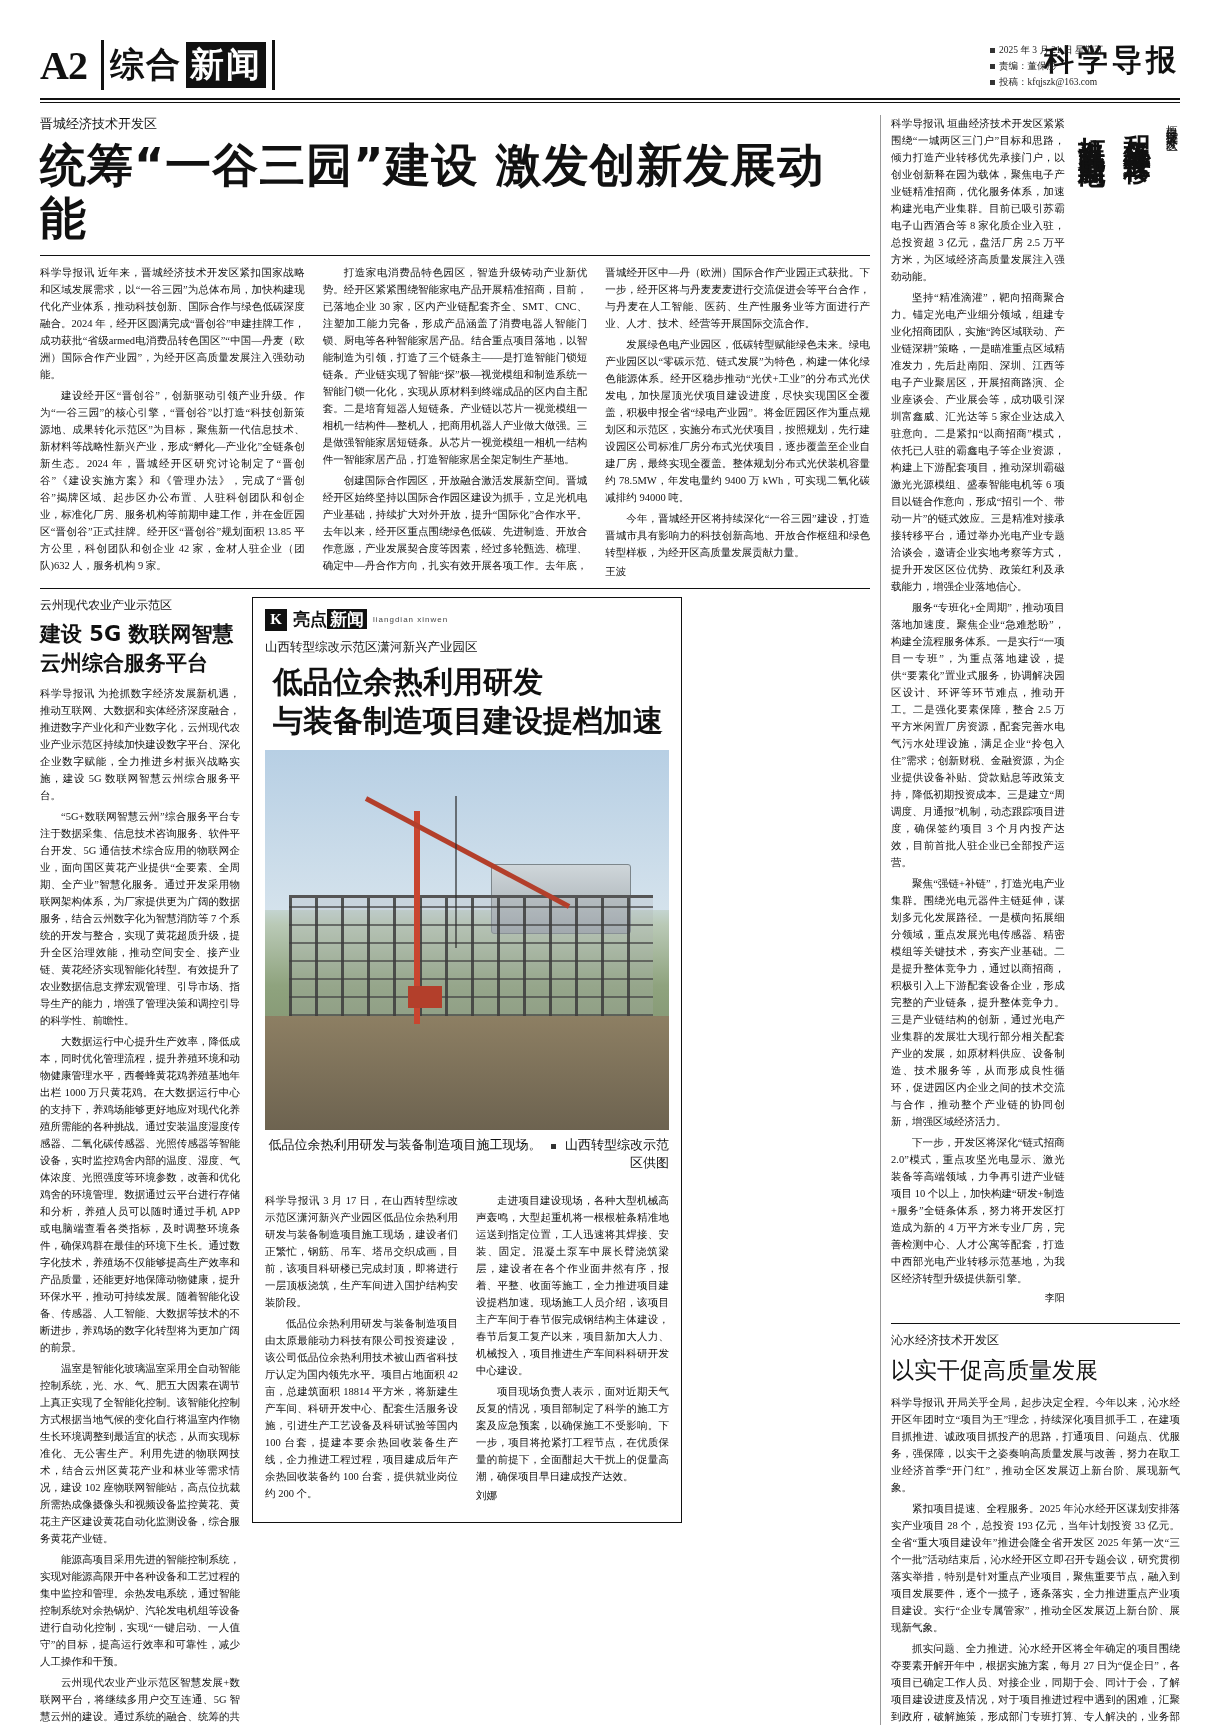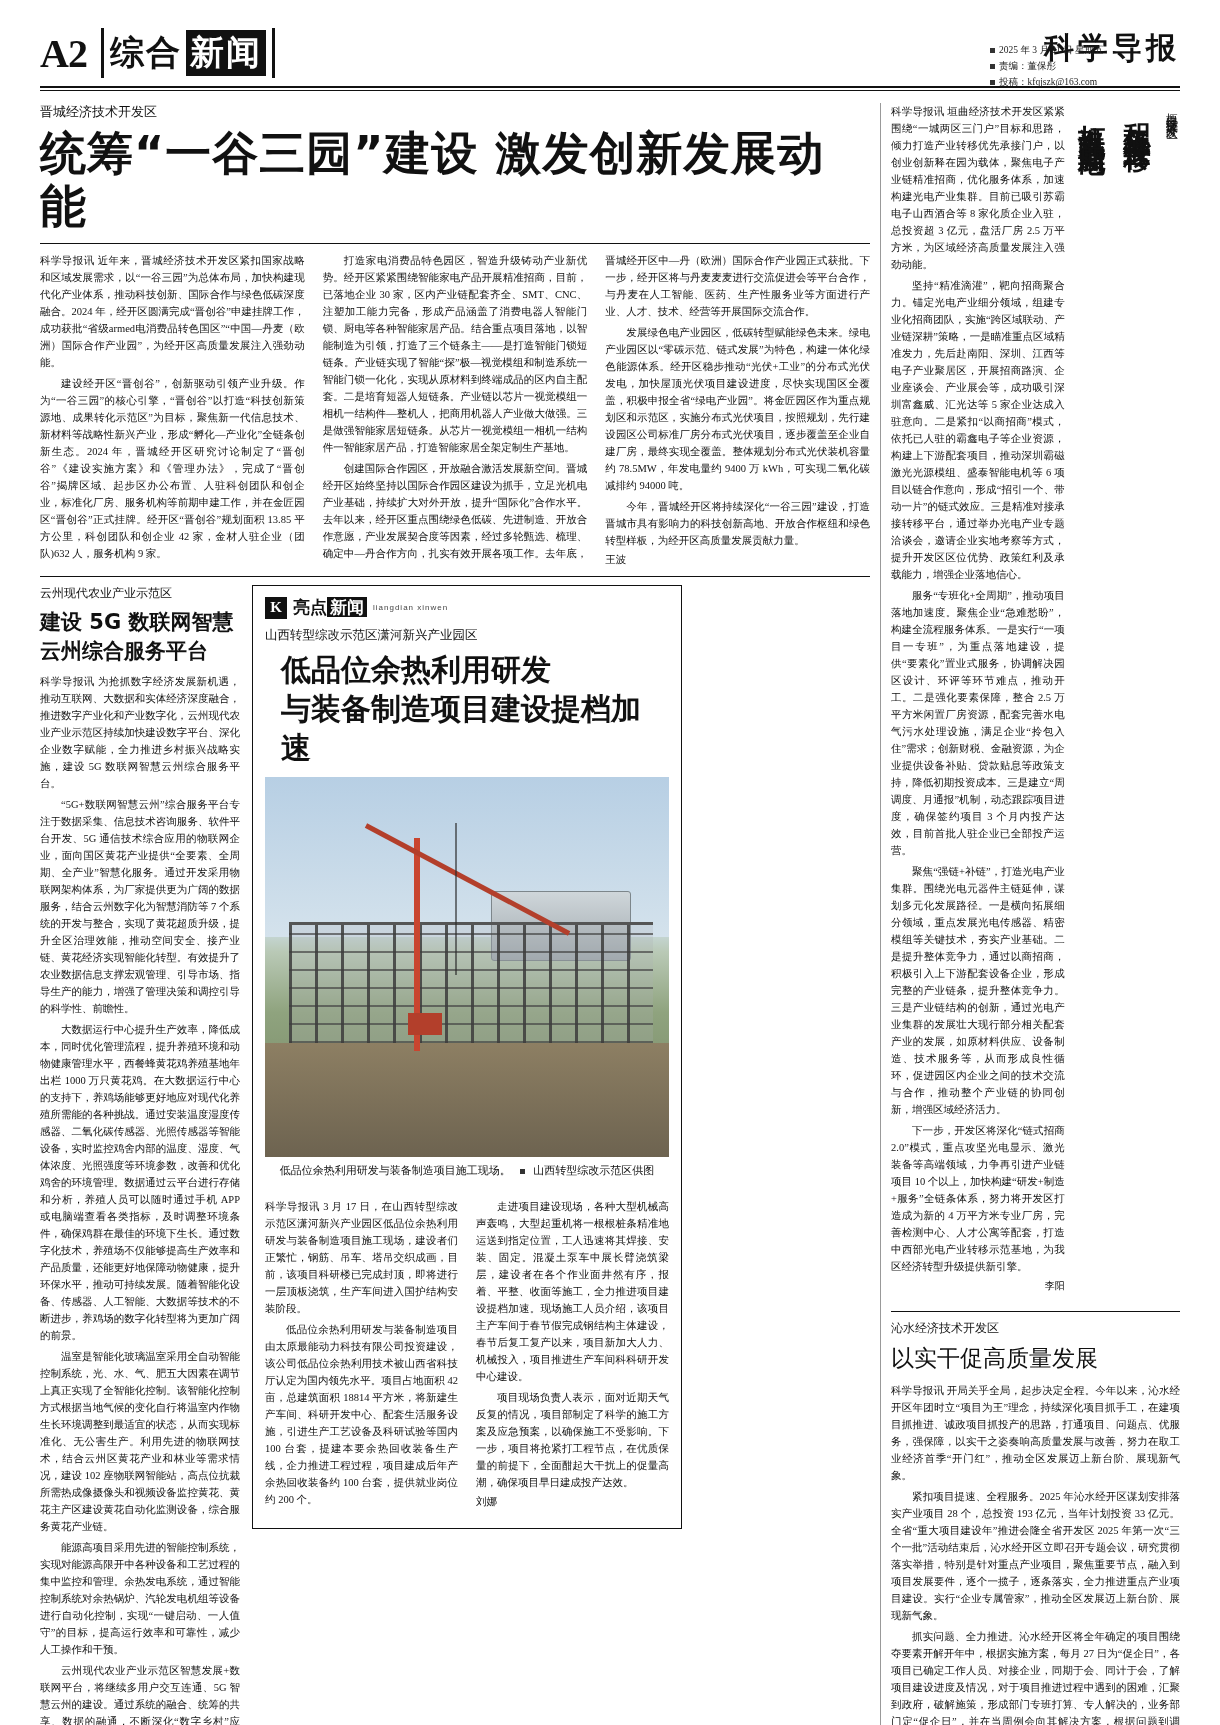--- a/index.html
+++ b/index.html
@@ -4,21 +4,21 @@
 <style>
   * { box-sizing: border-box; }
   html, body { margin:0; padding:0; }
   body {
     width:1220px; height:1725px;
     background:#ffffff;
     font-family:"Liberation Serif", serif;
     color:#111;
     position:relative;
   }
-  .page { width:1220px; height:1725px; position:relative; padding:0 40px; }
+  .page { width:1220px; height:1725px; position:relative; padding:12px 40px; }
 
   
   .masthead { display:flex; align-items:flex-start; justify-content:space-between; padding-top:28px; }
   .mh-left { display:flex; align-items:center; gap:14px; }
   .page-no { font-size:40px; font-weight:bold; font-family:"Liberation Serif", serif; letter-spacing:-1px; }
   .section-title {
     display:flex; align-items:center;
     border-left:3px solid #111; border-right:3px solid #111;
     padding:2px 6px; gap:4px;
   }
@@ -67,21 +67,21 @@
   .hl-k {
     width:22px; height:22px; background:#111; color:#fff; font-weight:bold;
     font-family:"Liberation Serif", serif; font-size:15px; display:flex;
     align-items:center; justify-content:center;
   }
   .hl-cn { font-size:17px; font-weight:bold; font-family:"DejaVu Sans", sans-serif; }
   .hl-cn .inv { background:#111; color:#fff; padding:0 3px; }
   .hl-py { font-size:8px; color:#444; font-family:"Liberation Sans", sans-serif; letter-spacing:1px; }
   .hl-kicker { font-size:12.5px; font-family:"DejaVu Sans", sans-serif; margin-bottom:6px; }
   .hl-headline { font-size:30px; font-weight:bold; font-family:"DejaVu Sans", sans-serif;
-                 line-height:1.3; margin:4px 0 10px 16px; }
+                 line-height:1.3; margin:4px 0 10px 8px; }
   .photo {
     width:100%; height:380px; position:relative; overflow:hidden;
     background:linear-gradient(#bcd3e6 0%, #cfe0ec 38%, #b9c9b6 46%, #8fa37e 62%, #6f7f5f 100%);
   }
   .photo .sky { position:absolute; left:0; right:0; top:0; height:42%;
      background:linear-gradient(#b7cfe4,#d4e2ec); }
   .photo .ground { position:absolute; left:0; right:0; bottom:0; height:30%;
      background:linear-gradient(#8d7f63,#6d6350); }
   .photo .greenwall { position:absolute; left:0; right:0; bottom:16%; height:10%;
      background:linear-gradient(#3f6b3a,#2d4f2a); }
@@ -94,21 +94,21 @@
   .photo .tank { position:absolute; left:56%; top:30%; width:140px; height:70px;
      background:linear-gradient(#cfd6da,#9fa8ad); border:1px solid #7d868b; border-radius:3px; }
   .photo .crane-mast { position:absolute; left:37%; top:16%; width:6px; height:56%;
      background:#c9452f; }
   .photo .crane-boom { position:absolute; left:25%; top:12%; width:230px; height:5px;
      background:#b33f2b; transform:rotate(28deg); transform-origin:left center; }
   .photo .crane-cab { position:absolute; left:35.5%; top:62%; width:34px; height:22px;
      background:#b33f2b; }
   .photo .cable { position:absolute; left:47%; top:12%; width:2px; height:40%;
      background:rgba(40,40,40,.6); }
-  .cap { font-size:11px; text-align:center; margin-top:6px; color:#111; }
+  .cap { font-size:13px; text-align:right; margin-top:6px; color:#111; }
   .cap .sq { margin:0 6px; }
 
   
   .vert-wrap { display:flex; flex-direction:row-reverse; gap:8px; }
   .vert-title {
     writing-mode:vertical-rl; text-orientation:upright;
     font-size:27px; font-weight:bold; font-family:"DejaVu Sans", sans-serif;
     letter-spacing:3px; line-height:1.45; height:560px;
   }
   .vert-kicker { writing-mode:vertical-rl; text-orientation:upright;

